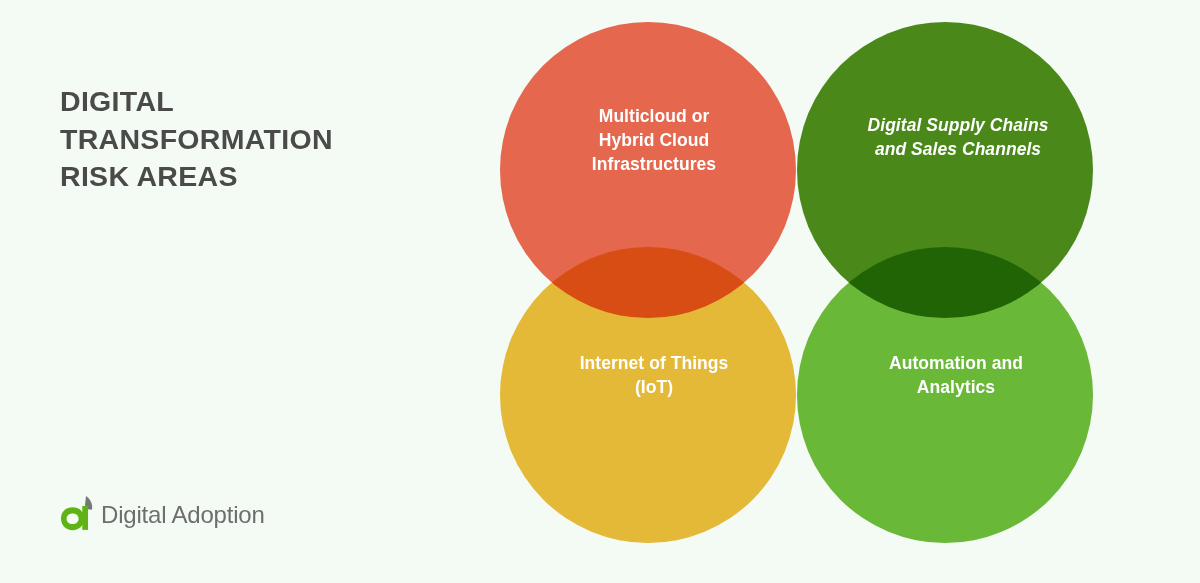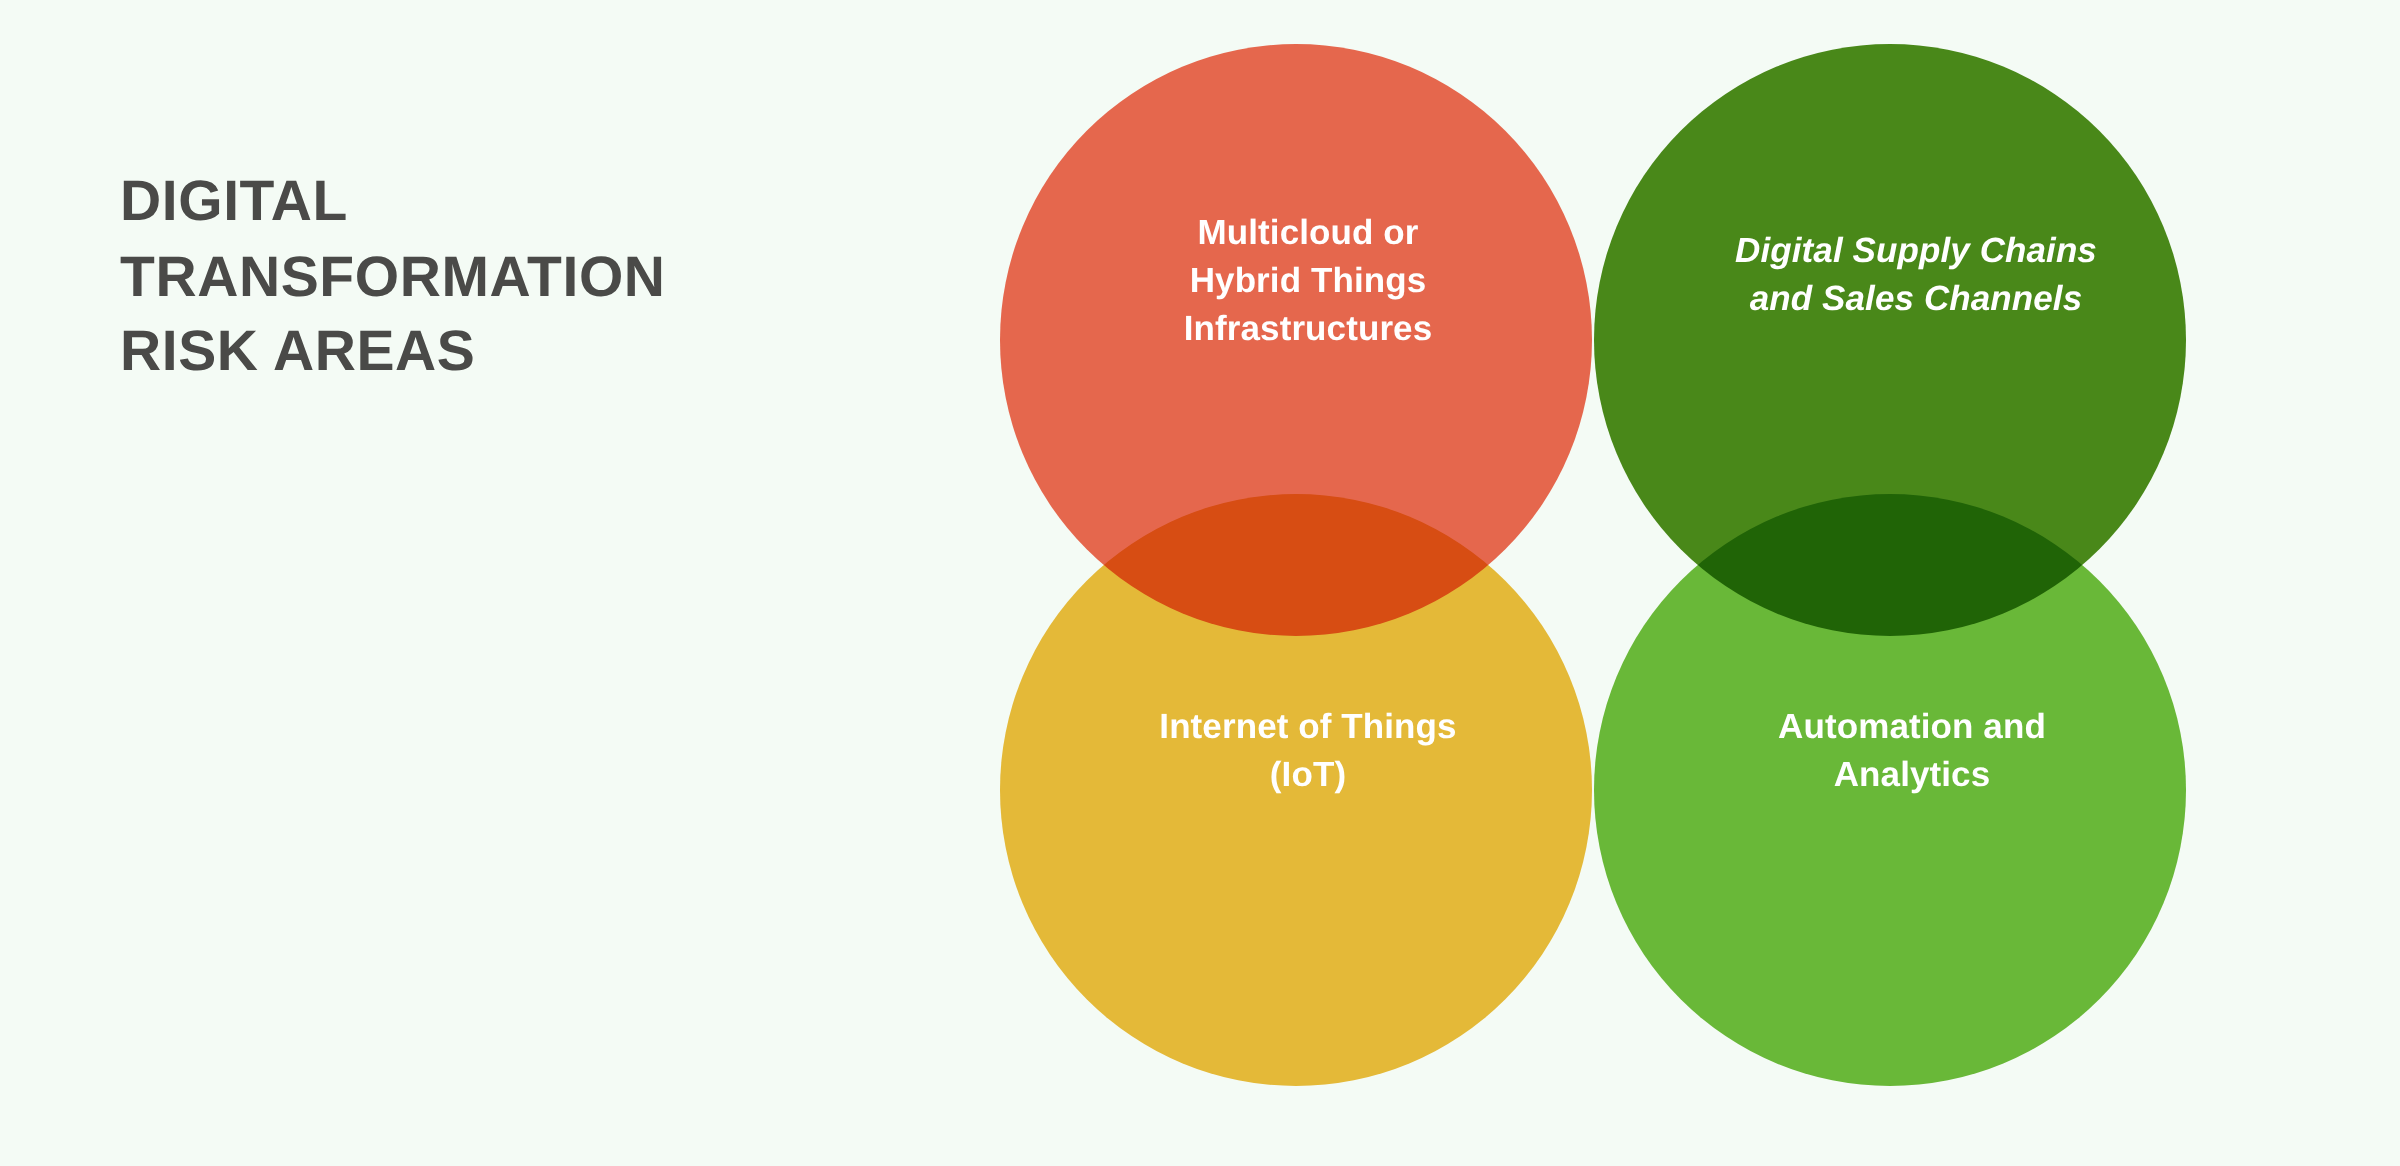--- a/index.html
+++ b/index.html
@@ -117,34 +117,49 @@
 <body style="background: rgb(244, 251, 245);">
 
 <div id="infographic" style="background: rgb(244, 251, 245);">
 
   <div id="left-panel">
 
     <h1 id="page-title" style="color: rgb(74, 74, 72);">DIGITAL
 TRANSFORMATION
 RISK AREAS</h1>
 
+    <div id="logo">
+      <span>
+        <svg id="logo-mark" viewBox="0 0 34 42" xmlns="http://www.w3.org/2000/svg">
+
+          <path d="M26.0 2.0 C30.6 5.2 32.8 10.0 32.0 15.6 C28.0 15.9 25.6 14.2 25.0 11.0 Z" fill="#767873"></path>
+
+          <path d="M12.6 13.2 C19.2 13.2 24.2 17.6 24.2 24.6 C24.2 31.6 19.2 36.2 12.6 36.2
+                   C6.0 36.2 1.0 31.6 1.0 24.6 C1.0 17.6 6.0 13.2 12.6 13.2 Z
+                   M12.6 19.4 C8.9 19.4 6.6 21.6 6.6 24.7 C6.6 27.8 8.9 30.0 12.6 30.0
+                   C16.3 30.0 18.6 27.8 18.6 24.7 C18.6 21.6 16.3 19.4 12.6 19.4 Z" fill="#5fb316"></path>
+          <path d="M22.3 12.0 L28.0 12.0 L28.0 35.9 L22.3 35.9 Z" fill="#5fb316"></path>
+        </svg>
+      </span>
+      <span id="logo-text" style="color: rgb(110, 110, 110);">Digital Adoption</span>
+    </div>
   </div>
 
   <div id="venn-diagram">
     <svg id="venn-svg" viewBox="0 0 720 583" xmlns="http://www.w3.org/2000/svg">
       <g style="mix-blend-mode:multiply;">
         <circle id="circle-multicloud" style="mix-blend-mode:multiply;" cx="168" cy="170" r="148" fill="#f06950"></circle>
         <circle id="circle-iot" style="mix-blend-mode:multiply;" cx="168" cy="395" r="148" fill="#efbc3a"></circle>
         <circle id="circle-supply-chains" style="mix-blend-mode:multiply;" cx="465" cy="170" r="148" fill="#4c8a1a"></circle>
         <circle id="circle-automation" style="mix-blend-mode:multiply;" cx="465" cy="395" r="148" fill="#6ebb3a"></circle>
       </g>
     </svg>
 
     <div class="venn-label" id="label-multicloud" style="color: rgb(255, 255, 255);">Multicloud or
-Hybrid Things
+Hybrid Cloud
 Infrastructures</div>
 
     <div class="venn-label" id="label-supply-chains" style="color: rgb(255, 255, 255);">Digital Supply Chains
 and Sales Channels</div>
 
     <div class="venn-label" id="label-automation" style="color: rgb(255, 255, 255);">Automation and
 Analytics</div>
 
     <div class="venn-label" id="label-iot" style="color: rgb(255, 255, 255);">Internet of Things
 (IoT)</div>

